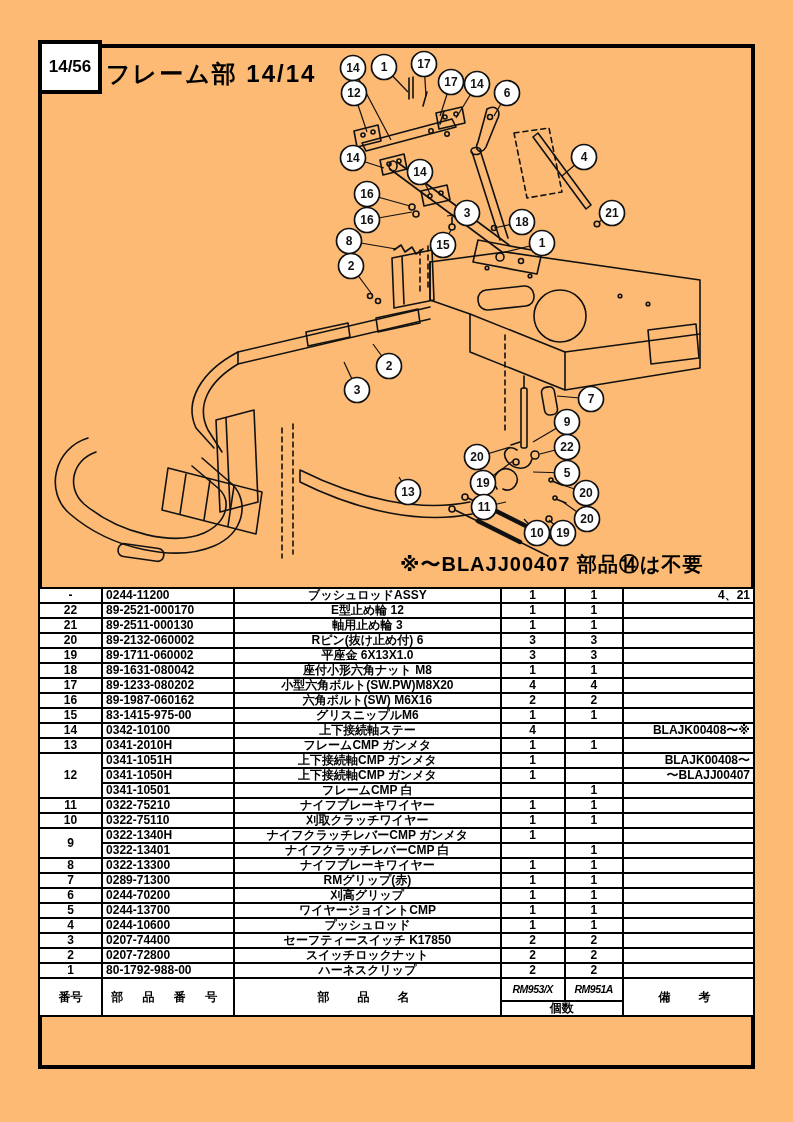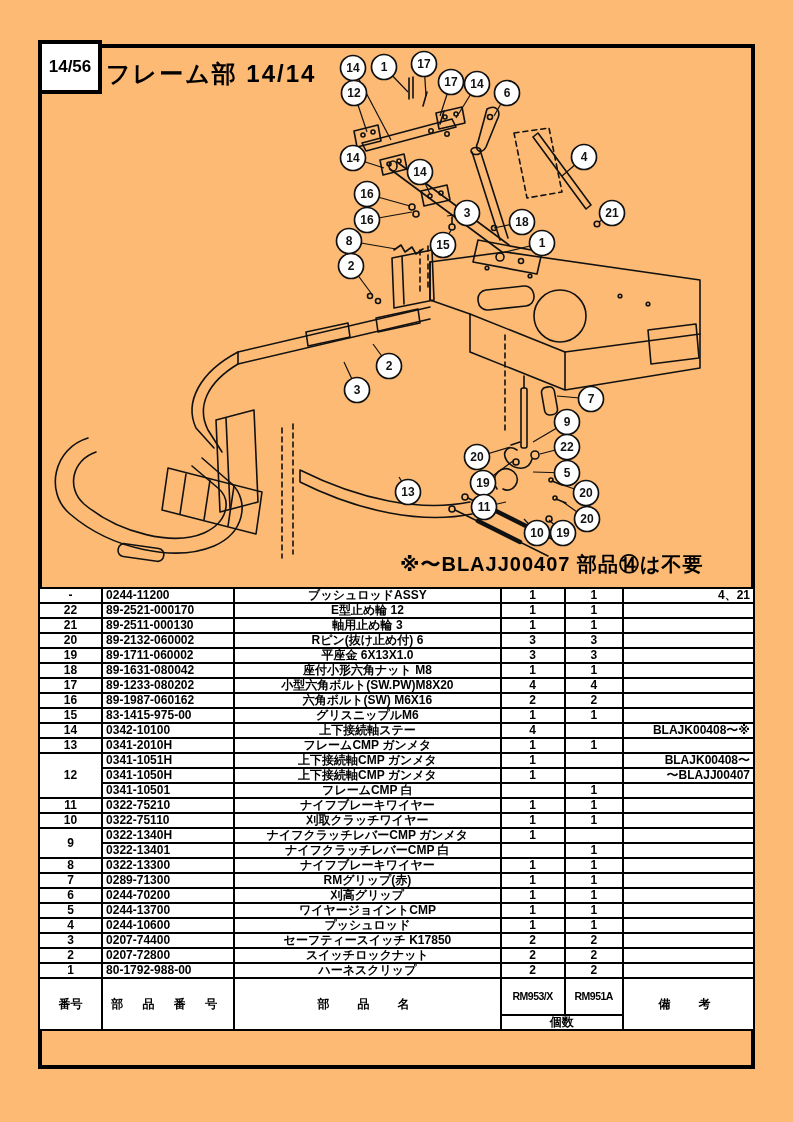--- a/index.html
+++ b/index.html
@@ -25,21 +25,21 @@
         border-collapse:collapse;table-layout:fixed;background:#fff;
         font-size:12px;font-weight:bold;}
   table.parts td{border:2px solid #000;height:13px;line-height:13px;padding:0 3px;
         overflow:hidden;white-space:nowrap;}
   td.c-no{text-align:center;}
   td.c-part{text-align:left;letter-spacing:0px;}
   td.c-name{text-align:center;}
   td.c-qty{text-align:center;}
   td.c-rem{text-align:right;}
   tfoot td{text-align:center;font-size:12px;}
-  tfoot td.model{font-size:10.5px;letter-spacing:-0.5px;padding:11px 1px;}
+  tfoot td.model{font-size:10.5px;letter-spacing:-0.5px;padding:4px 1px;font-style:italic;}
   tfoot td.sp{letter-spacing:8px;margin-top:24px;}
 </style>
 </head>
 <body>
 
 <div class="page">
 
   <div class="outer-border"></div>
 
   <div class="sheet-box">

